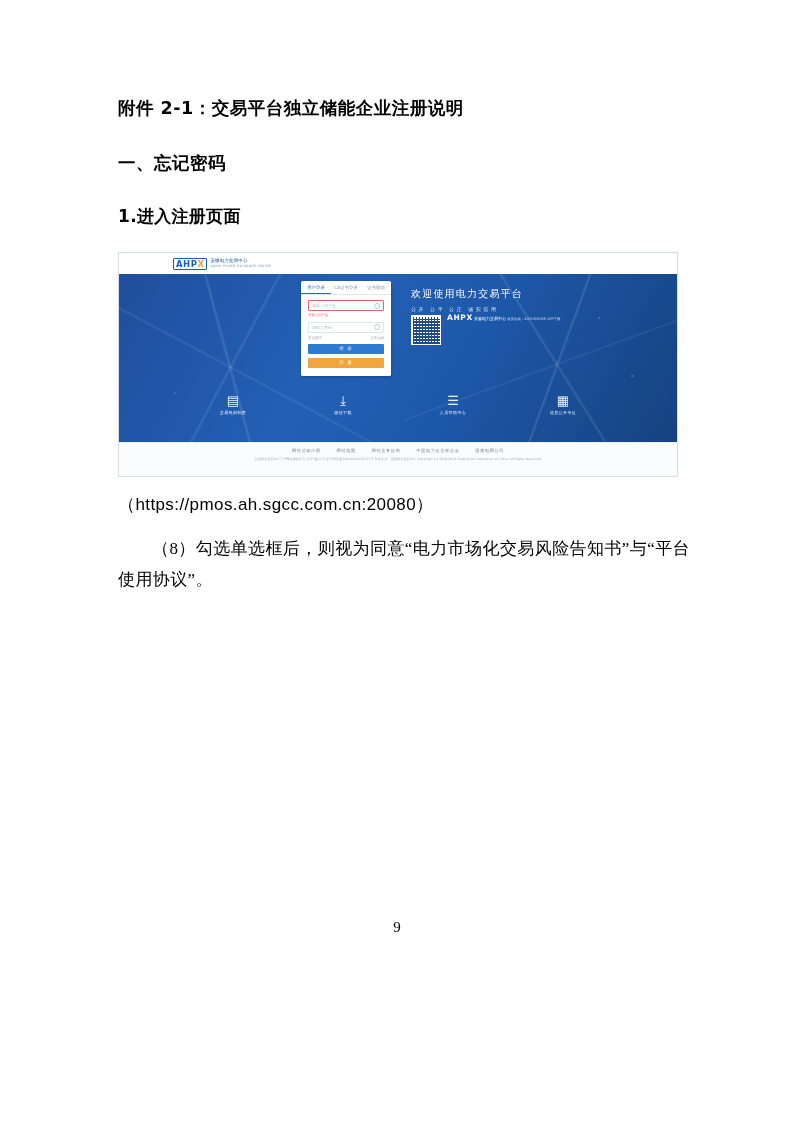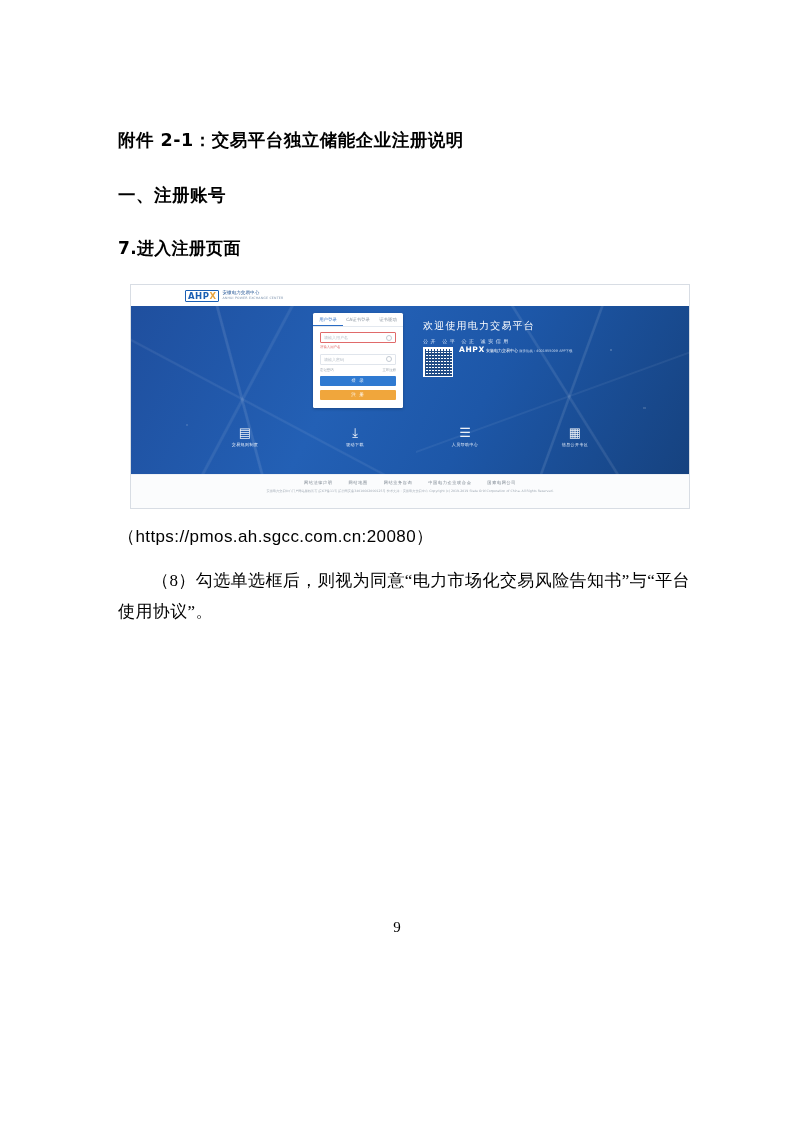--- a/index.html
+++ b/index.html
@@ -14,21 +14,21 @@
     font-family: "Liberation Serif", serif;
     color: #000000;
     overflow: hidden;
   }
   .page {
     position: absolute;
     left: 0; top: 0;
     width: 794px;
     height: 986px;
     box-sizing: border-box;
-    padding: 108px 104px 60px 118px;
+    padding: 76px 104px 60px 118px;
   }
   .h-title {
     font-family: "DejaVu Sans", sans-serif;
     font-weight: bold;
     font-size: 17.5px;
     letter-spacing: 0.5px;
     margin: 18px 0 0 0;
     line-height: 1.6;
   }
   .h-sec {
@@ -56,21 +56,21 @@
   }
   p.body.indent { text-indent: 2em; }
   .mono {
     font-family: Liberation Sans, sans-serif;
     font-size: 15px;
     letter-spacing: 0px;
   }
   .figure {
     margin: 22px 0 0 0;
     display: flex;
-    justify-content: flex-end;
+    justify-content: flex-start;
   }
   .screenshot {
     width: 560px;
     height: 225px;
     position: relative;
     overflow: hidden;
     border: 1px solid #d8dde4;
     background: #ffffff;
     box-sizing: border-box;
   }
@@ -171,21 +171,21 @@
     margin: 4px 7px 0 7px; height: 10px; border-radius: 1px;
     color:#fff; font-size:4.6px; letter-spacing:1px;
     display:flex; align-items:center; justify-content:center;
     font-family:"DejaVu Sans",sans-serif;
   }
   .ss-btn.login { background:#2f7ad1; }
   .ss-btn.reg { background:#f0a63c; }
 
   .ss-right {
     position:absolute; left: 292px; top: 34px; z-index: 4; color:#ffffff;
-    font-family:Liberation Sans, sans-serif;
+    font-family:Liberation Serif, serif;
   }
   .ss-welcome { font-size: 10px; letter-spacing: 1.2px; }
   .ss-sub { font-size: 5px; letter-spacing: 2.6px; margin-top: 5px; color:#dce8f8; }
 
   .ss-qrbox { position:absolute; left:292px; top:62px; z-index:4; display:flex; gap:6px; align-items:flex-start;}
   .ss-qr {
     width: 30px; height: 30px; background:#ffffff; padding:1.5px; box-sizing:border-box;
   }
   .ss-qr-inner{
     width:100%;height:100%;
@@ -230,23 +230,23 @@
     font-family: "Liberation Serif", serif;
   }
 </style>
 </head>
 <body>
 
 <div class="page">
 
   <h1 class="h-title">附件 2-1：交易平台独立储能企业注册说明</h1>
 
-  <h2 class="h-sec">一、注册账号</h2>
-
-  <h3 class="h-sub">7.进入注册页面</h3>
+  <h2 class="h-sec">一、忘记密码</h2>
+
+  <h3 class="h-sub">1.进入注册页面</h3>
 
   <div class="figure">
     <div class="screenshot">
 
       <div class="ss-topbar">
         <div class="ss-logo">
           <div class="ss-logo-mark"><span>AHP</span><span class="ss-logo-x">X</span></div>
           <div class="ss-logo-text">
             <span class="t1">安徽电力交易中心</span>
             <span class="t2">ANHUI POWER EXCHANGE CENTER</span>

